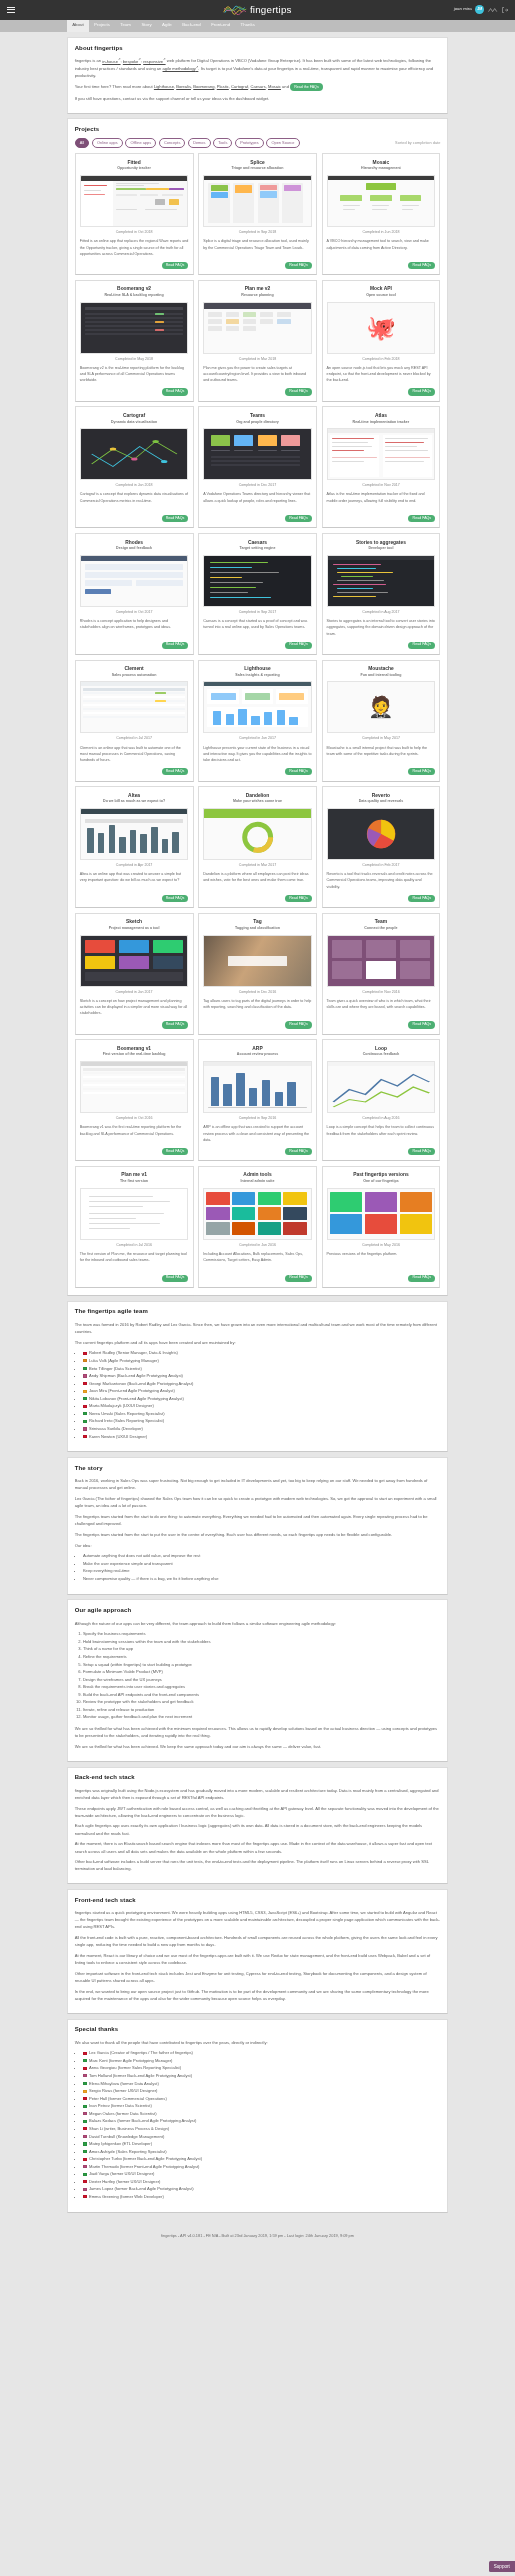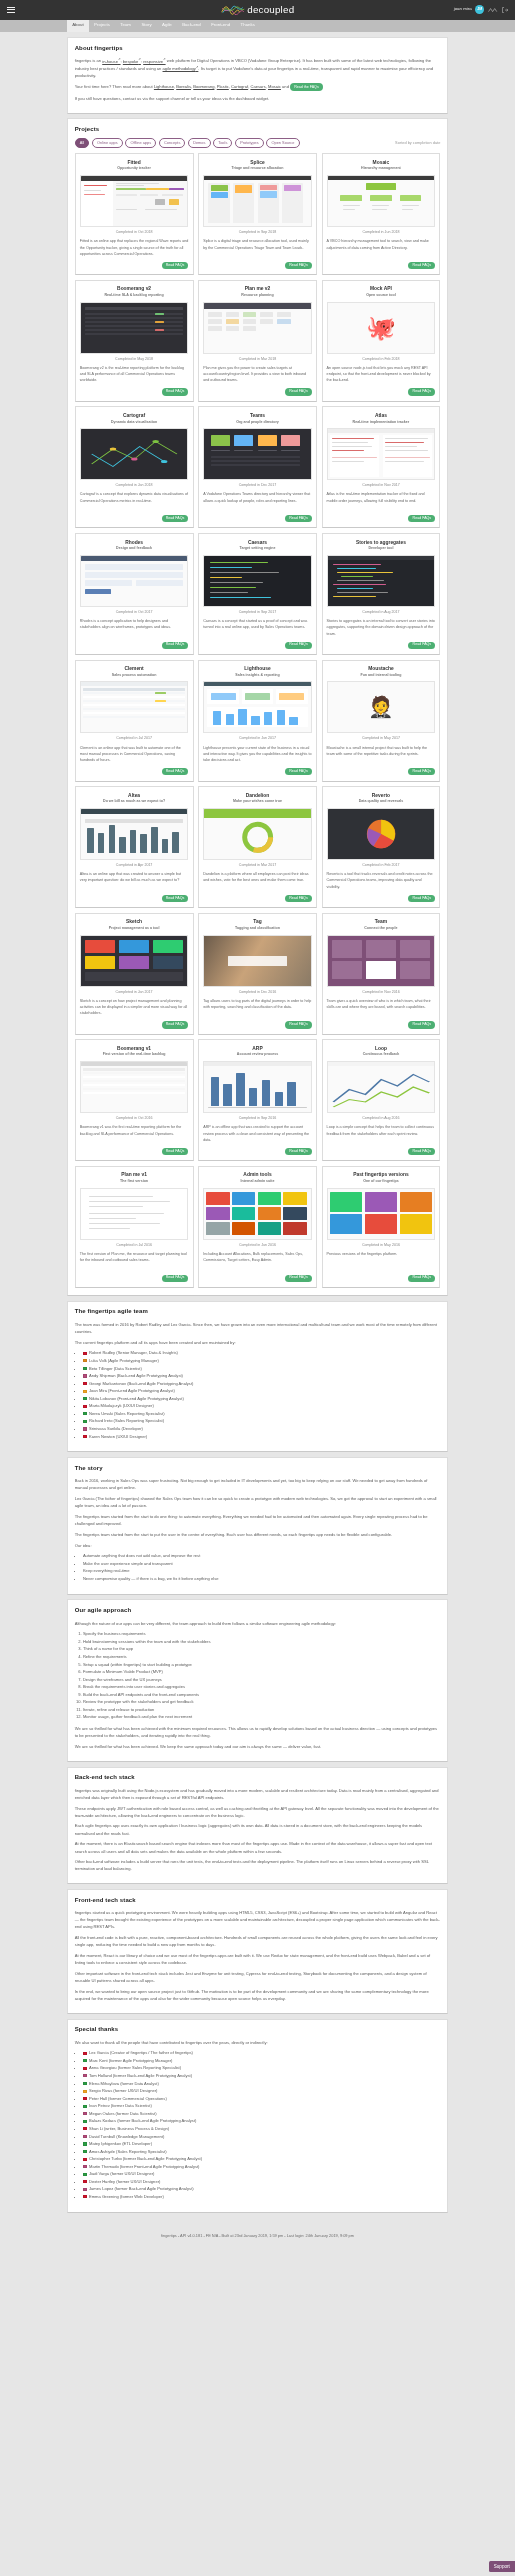--- a/index.html
+++ b/index.html
@@ -140,21 +140,21 @@
       <i></i>
       <i></i>
     </div>
   <div class="brand">
     <svg width="24" height="11.3" viewBox="0 0 46 22">
       <path d="M1 16 C7 2, 12 2, 18 16 S30 2, 36 16" fill="none" stroke="#e8c33a" stroke-width="1.6"></path>
       <path d="M3 17 C9 5, 15 20, 21 8 S33 18, 42 7" fill="none" stroke="#3fc3dd" stroke-width="1.6"></path>
       <path d="M2 8 C10 20, 16 4, 24 17 S36 6, 44 15" fill="none" stroke="#d15c8e" stroke-width="1.6"></path>
       <path d="M4 12 C11 3, 18 19, 26 9 S38 16, 45 10" fill="none" stroke="#7dc242" stroke-width="1.6"></path>
     </svg>
-    <span class="brand-name">decoupled</span>
+    <span class="brand-name">fingertips</span>
   </div>
   <div class="topright">
     <span class="user-name">joan mira</span>
     <span class="avatar">JM</span>
     <svg class="wave-ico" width="10.3" height="6.2" viewBox="0 0 20 12">
       <path d="M1 9 L5 3 L9 9 L13 3 L17 9" fill="none" stroke="#dcdcdc" stroke-width="1.2"></path>
     </svg>
     <svg class="logout-ico" width="6.2" height="6.2" viewBox="0 0 12 12">
       <path d="M4 1 H1 V11 H4" fill="none" stroke="#dcdcdc" stroke-width="1.1"></path>
       <path d="M6 6 H11 M9 3.5 L11.5 6 L9 8.5" fill="none" stroke="#dcdcdc" stroke-width="1.1"></path>

